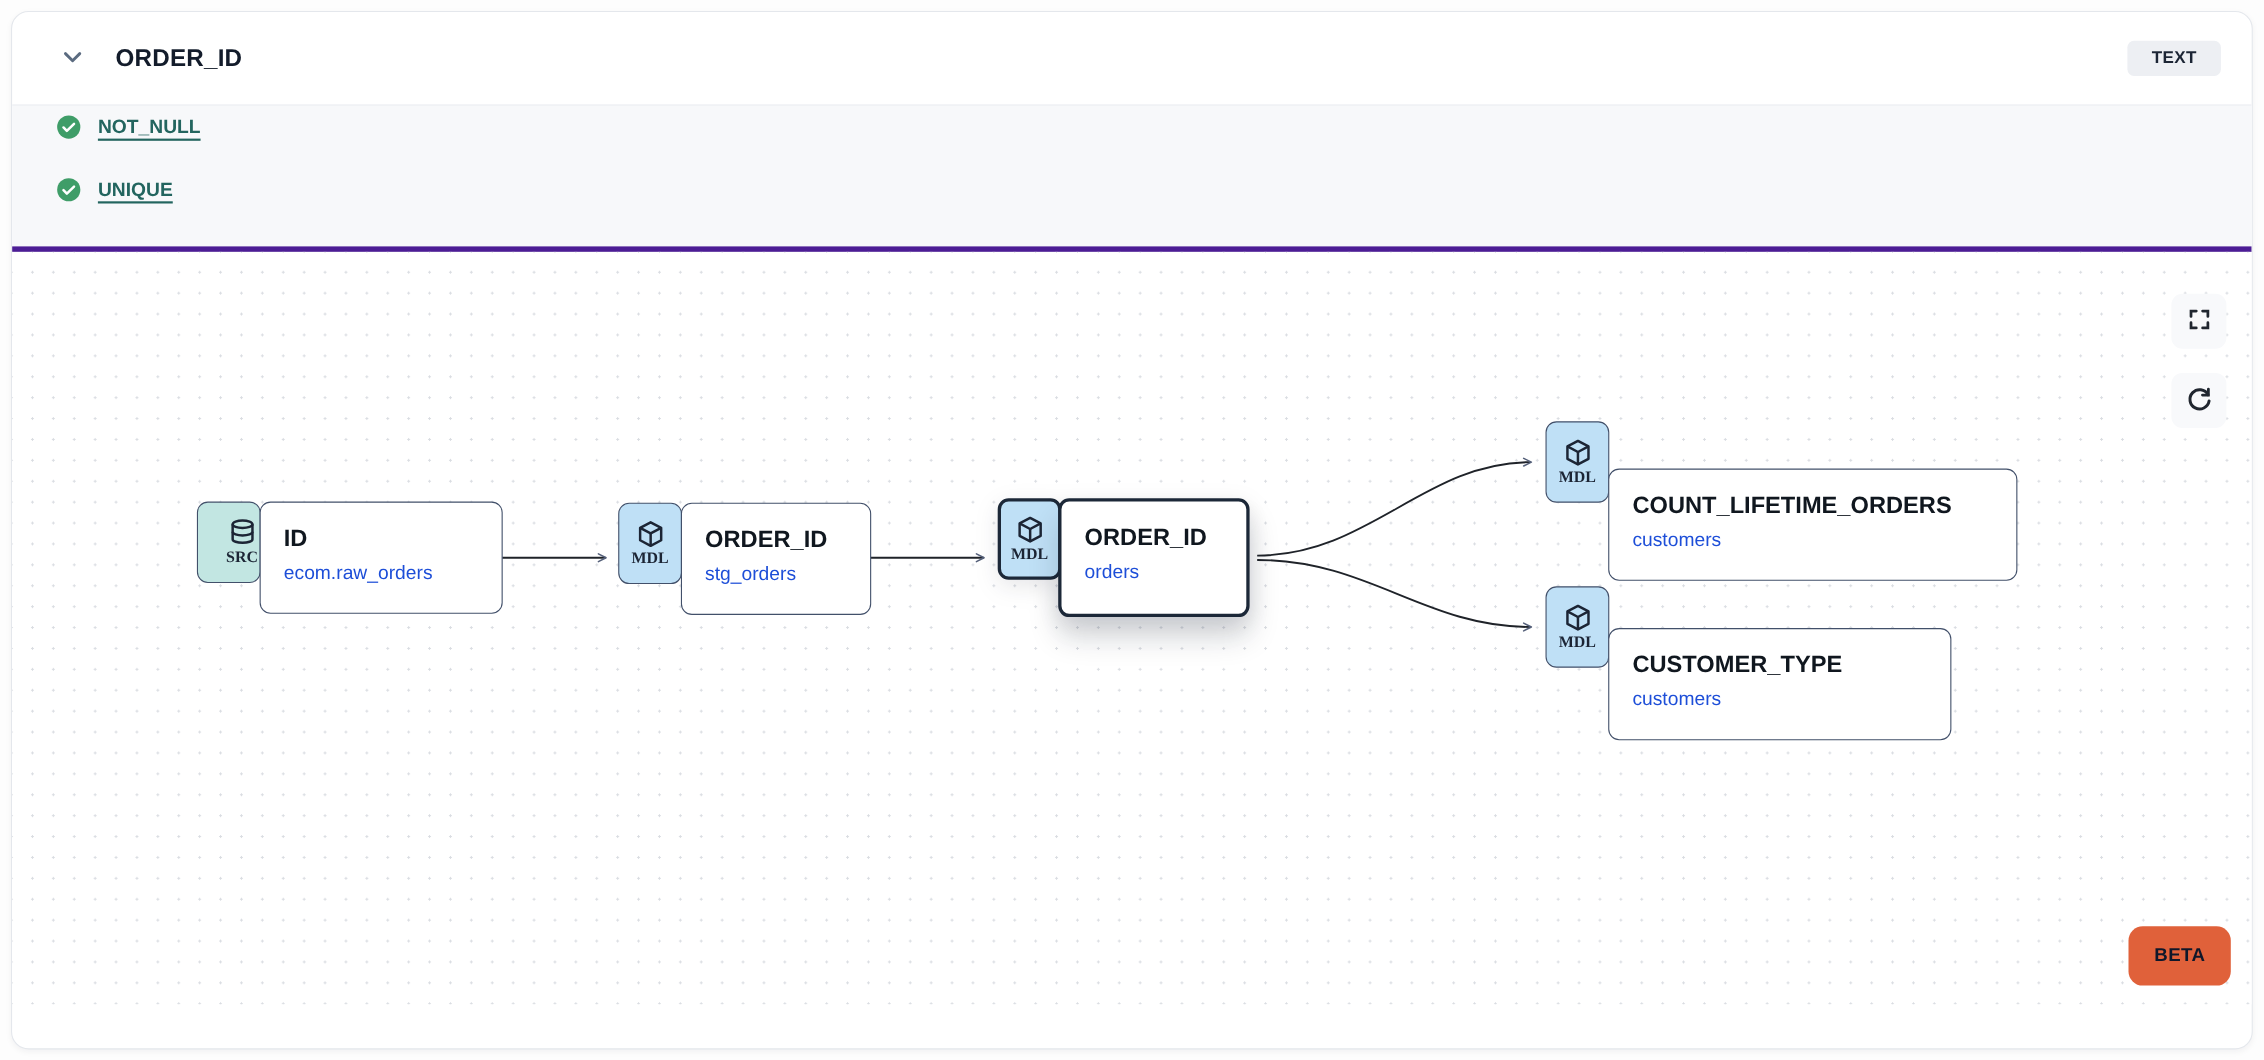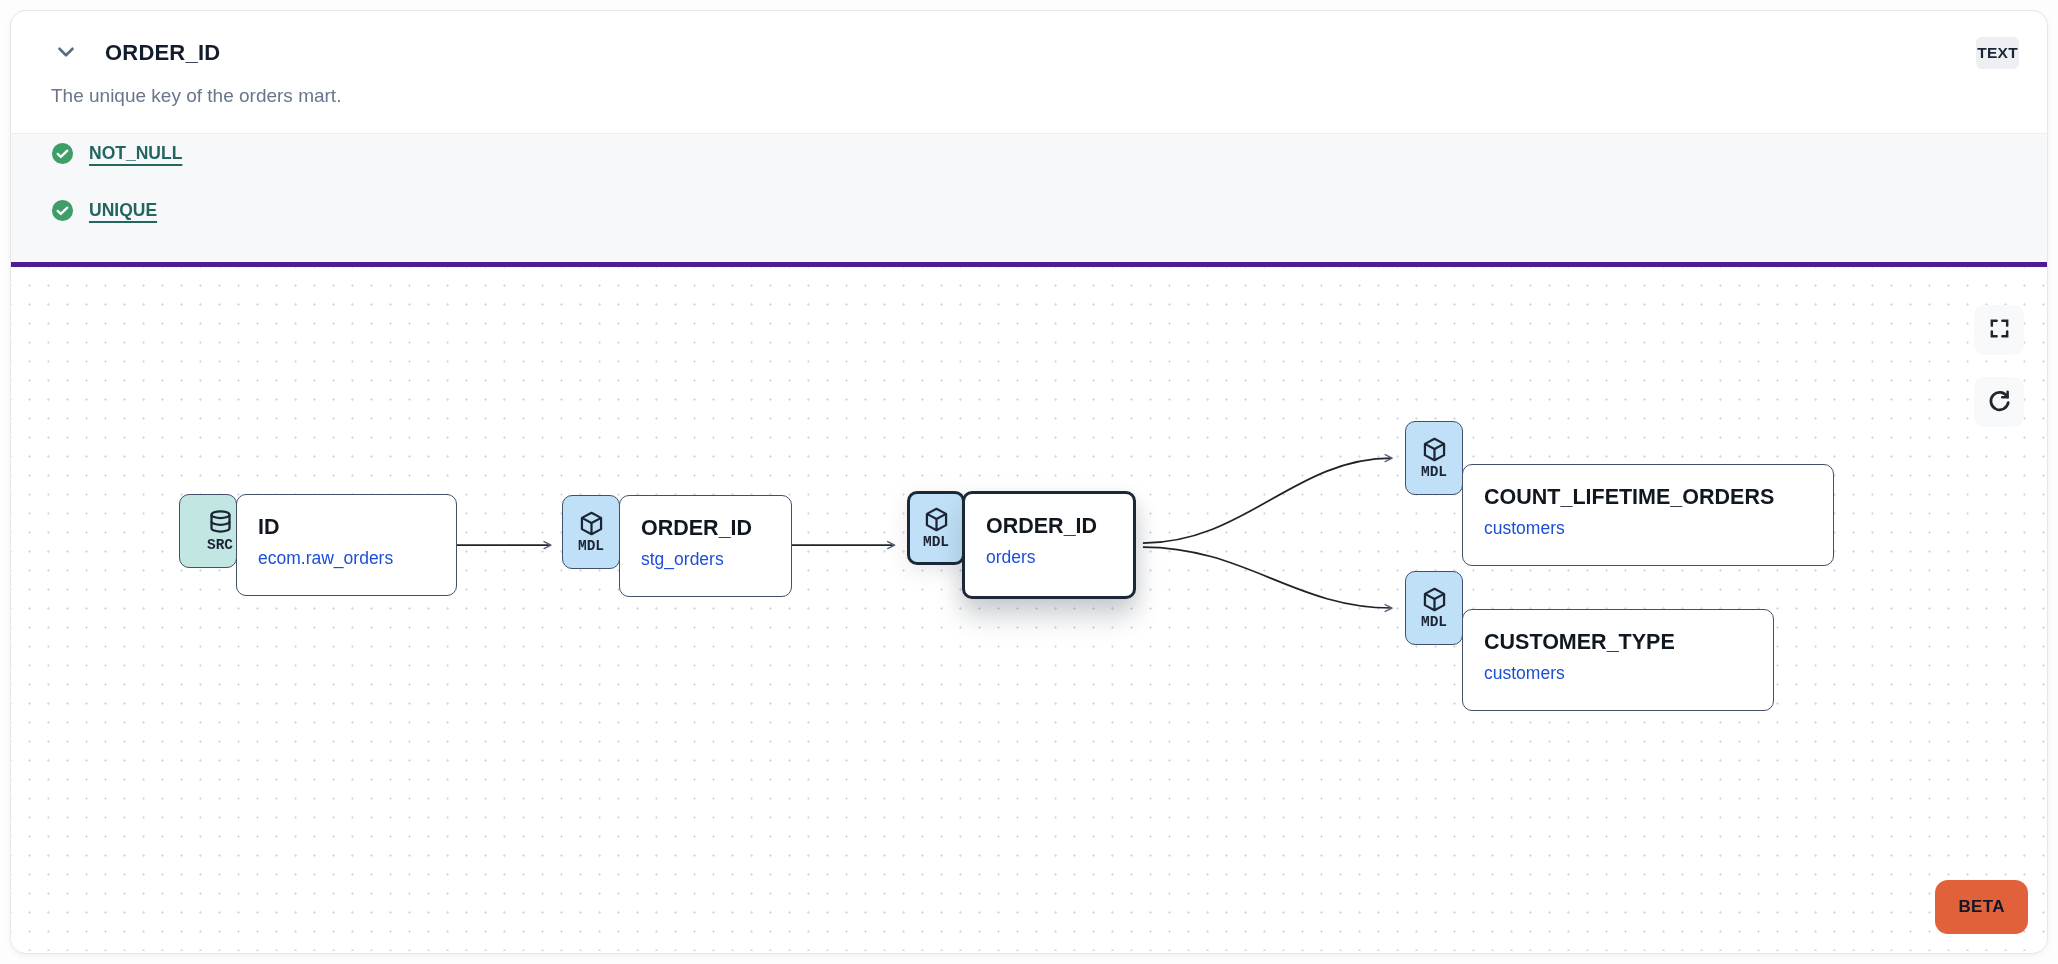--- a/index.html
+++ b/index.html
@@ -11,21 +11,21 @@
     background:#ffffff; border:1px solid #e4e7ec; border-radius:16px;
     box-shadow:0 2px 6px rgba(16,24,40,.05); overflow:hidden;
   }
 
   
   .card-header { display:flex; align-items:center; padding:26px 28px 0 40px; }
   .chevron-btn { background:none; border:none; cursor:pointer; width:30px; height:30px;
     display:flex; align-items:center; justify-content:center; color:#5b6b80; }
   .page-title { font-size:22px; font-weight:700; color:#131c2b; letter-spacing:.2px; margin-left:24px; }
   .type-badge { margin-left:auto; background:#edeff3; color:#1c2535; font-size:15.5px; font-weight:700;
-    padding:7px 1px; border-radius:6px; letter-spacing:.3px; }
+    padding:7px 22px; border-radius:6px; letter-spacing:.3px; }
   .description { padding:16px 40px 0 40px; font-size:19px; color:#68758a; }
 
   
   .tests-band { margin-top:26px; height:134px; background:#f7f8fa;
     border-top:1px solid #eceef2; border-bottom:5px solid #4c1d95; padding:8px 0 0 40px; }
   .test-row { display:flex; align-items:center; margin-bottom:34px; }
   .check-icon { width:23px; height:23px; display:inline-flex; }
   .test-link { margin-left:15px; font-size:17.5px; font-weight:600; color:#23655f;
     text-decoration:underline; text-underline-offset:5px; text-decoration-thickness:1.5px; cursor:pointer; }
 
@@ -38,21 +38,21 @@
   .edges { position:absolute; left:0; top:0; width:100%; height:100%; pointer-events:none; }
 
   
   .node { position:absolute; display:flex; align-items:flex-start; cursor:pointer; }
   .node-badge {
     width:58px; height:74px; flex:0 0 58px; border:1px solid #42506a; border-radius:10px;
     display:flex; flex-direction:column; align-items:center; justify-content:center; gap:1px; z-index:1;
   }
   .node-badge.teal { background:#c2e6e2;padding-left:24px; }
   .node-badge.blue { background:#bfe0f6; }
-  .node-kind { font-family:Liberation Mono, monospace; font-size:14.5px; font-weight:700; color:#1c2535; }
+  .node-kind { font-family:Liberation Serif, serif; font-size:14.5px; font-weight:700; color:#1c2535; }
   .node-icon { width:27px; height:27px; color:#1c2535; }
   .node-card {
     margin-left:-1px; height:102px; background:#ffffff; border:1px solid #42506a; border-radius:10px;
     padding:17px 20px 0 21px; white-space:nowrap; z-index:2;
   }
   .node-title { font-size:21.5px; font-weight:600; color:#10171f; line-height:30px; }
   .node-sub { font-size:17.5px; color:#1d4ed8; line-height:27px; margin-top:3px; }
   .node.selected .node-badge { border:3px solid #1c2838; }
   .node.selected .node-card { border:3px solid #1c2838; margin-left:-3px; height:108px;
     box-shadow:0 18px 28px rgba(15,23,42,.16); }
@@ -77,21 +77,20 @@
         <span>
           <svg width="26" height="26" viewBox="0 0 24 24" fill="none" stroke="currentColor" stroke-width="2.4" stroke-linecap="round" stroke-linejoin="round">
               <polyline points="6 9 12 15 18 9"></polyline>
             </svg>
         </span>
       </button>
       <h1 class="page-title">ORDER_ID</h1>
       <span class="type-badge">TEXT</span>
     </div>
 
-    <p class="description">The unique key of the orders mart.</p>
 
     <div class="tests-band">
       <div class="test-row">
         <span class="check-icon">
           <svg viewBox="0 0 24 24" width="23" height="23">
               <circle cx="12" cy="12" r="11" fill="#3f9d68"></circle>
               <path d="M7 12.4l3.2 3.2L17 9" fill="none" stroke="#ffffff" stroke-width="2.4" stroke-linecap="round" stroke-linejoin="round"></path>
             </svg>
         </span>
         <a class="test-link">NOT_NULL</a>

